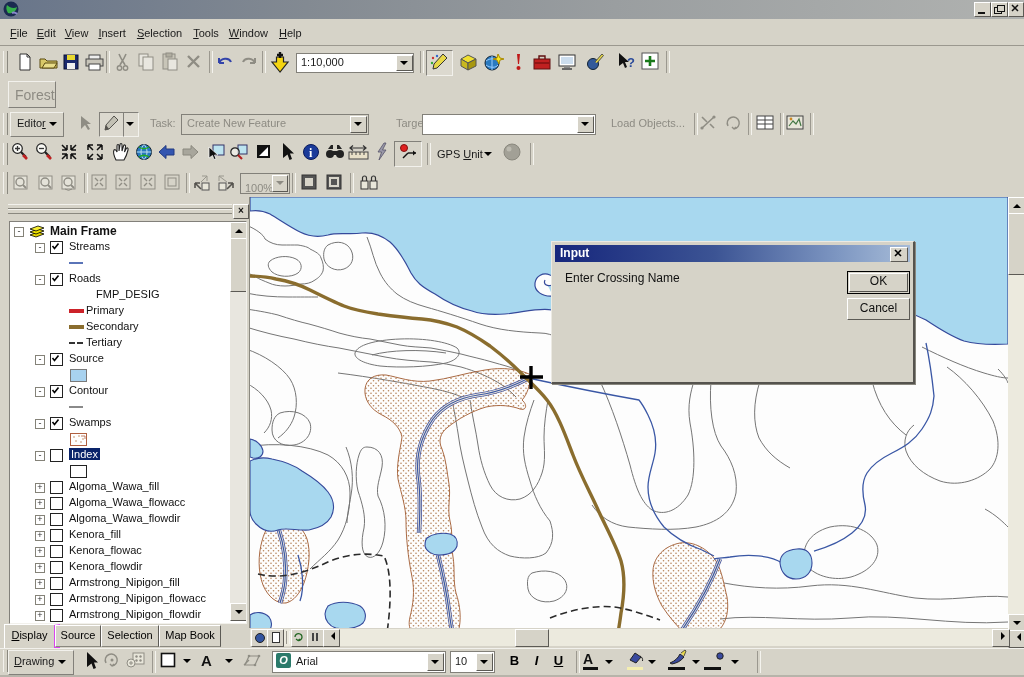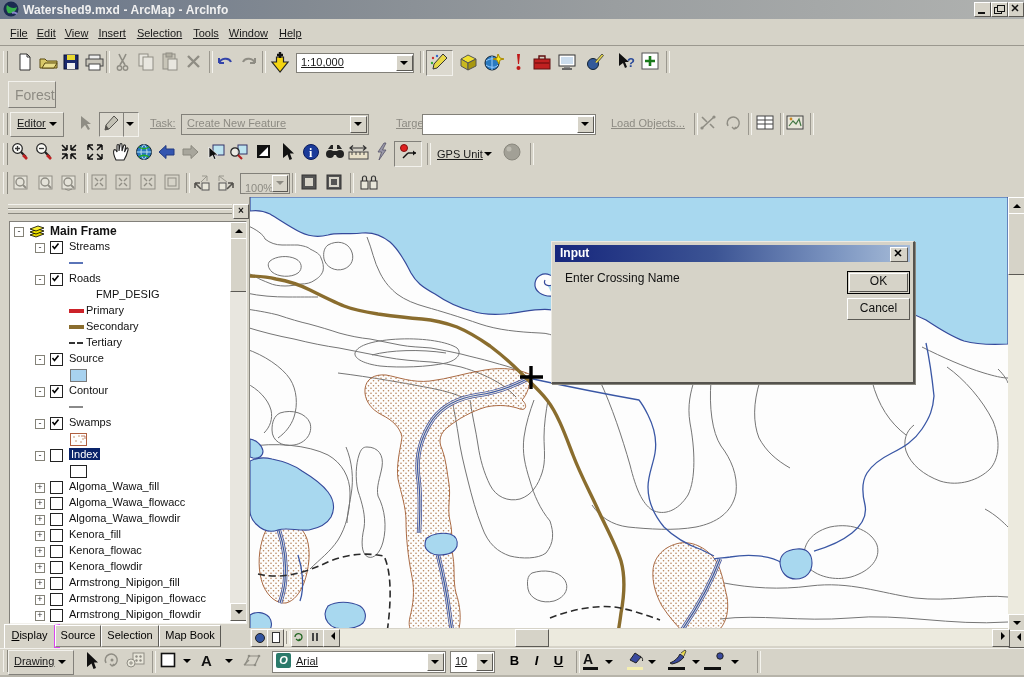--- a/index.html
+++ b/index.html
@@ -7,35 +7,34 @@
 #app{position:absolute;left:0;top:0;width:1024px;height:677px;background:#d6d3c8;}
 .abs{position:absolute;}
 .raised{border-top:1px solid #f2f1ec;border-left:1px solid #f2f1ec;border-right:1px solid #82807a;border-bottom:1px solid #82807a;}
 .sunken{border-top:1px solid #82807a;border-left:1px solid #82807a;border-right:1px solid #f2f1ec;border-bottom:1px solid #f2f1ec;}
 .btn3{border-top:1px solid #fff;border-left:1px solid #fff;border-right:1px solid #5c5a55;border-bottom:1px solid #5c5a55;background:#d6d3c8;}
 .grip{width:3px;border-left:1px solid #f2f1ec;border-right:1px solid #8a887f;height:22px;position:absolute;top:4px;}
 .sep{width:2px;border-left:1px solid #9b988f;border-right:1px solid #f4f3ee;position:absolute;}
 .combo{background:#fff;border:1px solid #828079;position:absolute;}
 .combobtn{position:absolute;background:#d6d3c8;border-top:1px solid #fff;border-left:1px solid #fff;border-right:1px solid #5c5a55;border-bottom:1px solid #5c5a55;}
 .arrdn{width:0;height:0;border-left:4px solid transparent;border-right:4px solid transparent;border-top:4px solid #000;position:absolute;}
-.t11{font-size:11px;color:#1a1a1a;text-decoration:underline;}
+.t11{font-size:11px;color:#1a1a1a;}
 .gray{color:#8d8b83;}
 u{text-decoration:underline;}
 </style>
 </head>
 <body>
 <div id="app">
 
 <div class="abs" style="left:0;top:0;width:1024px;height:19px;background:linear-gradient(90deg,#68758a 0%,#838a92 30%,#9a9ea0 60%,#b0b2b0 100%);"></div>
 <svg class="abs" style="left:3px;top:1px;" width="17" height="17">
       <circle cx="8" cy="8" r="7.5" fill="#1a2a50"></circle>
       <path d="M4 4 C7 7 11 8 14 6 C13 11 9 13 5 12 C3 9 3 6 4 4 Z" fill="#35b04a"></path>
       <path d="M9 12 C11 11 13 12 14 13" stroke="#88c" stroke-width="2" fill="none"></path>
     </svg>
-<div class="abs" style="left:23px;top:3px;font-size:12px;font-weight:bold;color:#f0f0f0;letter-spacing:0.1px;">Watershed9.mxd - ArcMap - ArcInfo</div>
 <div class="abs btn3" style="left:974px;top:2px;width:15px;height:13px;">
       <div style="position:absolute;left:3px;bottom:2px;width:7px;height:2px;background:#111;"></div>
     </div>
 <div class="abs btn3" style="left:991px;top:2px;width:15px;height:13px;">
       <div style="position:absolute;left:2px;top:4px;width:6px;height:5px;border:1px solid #111;"></div>
       <div style="position:absolute;left:5px;top:2px;width:6px;height:5px;border:1px solid #111;background:#d6d3c8;"></div>
     </div>
 <div class="abs btn3" style="left:1008px;top:2px;width:14px;height:13px;">
       <svg width="12" height="11" style="position:absolute;left:0;top:0;">
         <path d="M3 2 L9 8 M9 2 L3 8" stroke="#111" stroke-width="1.5"></path>

